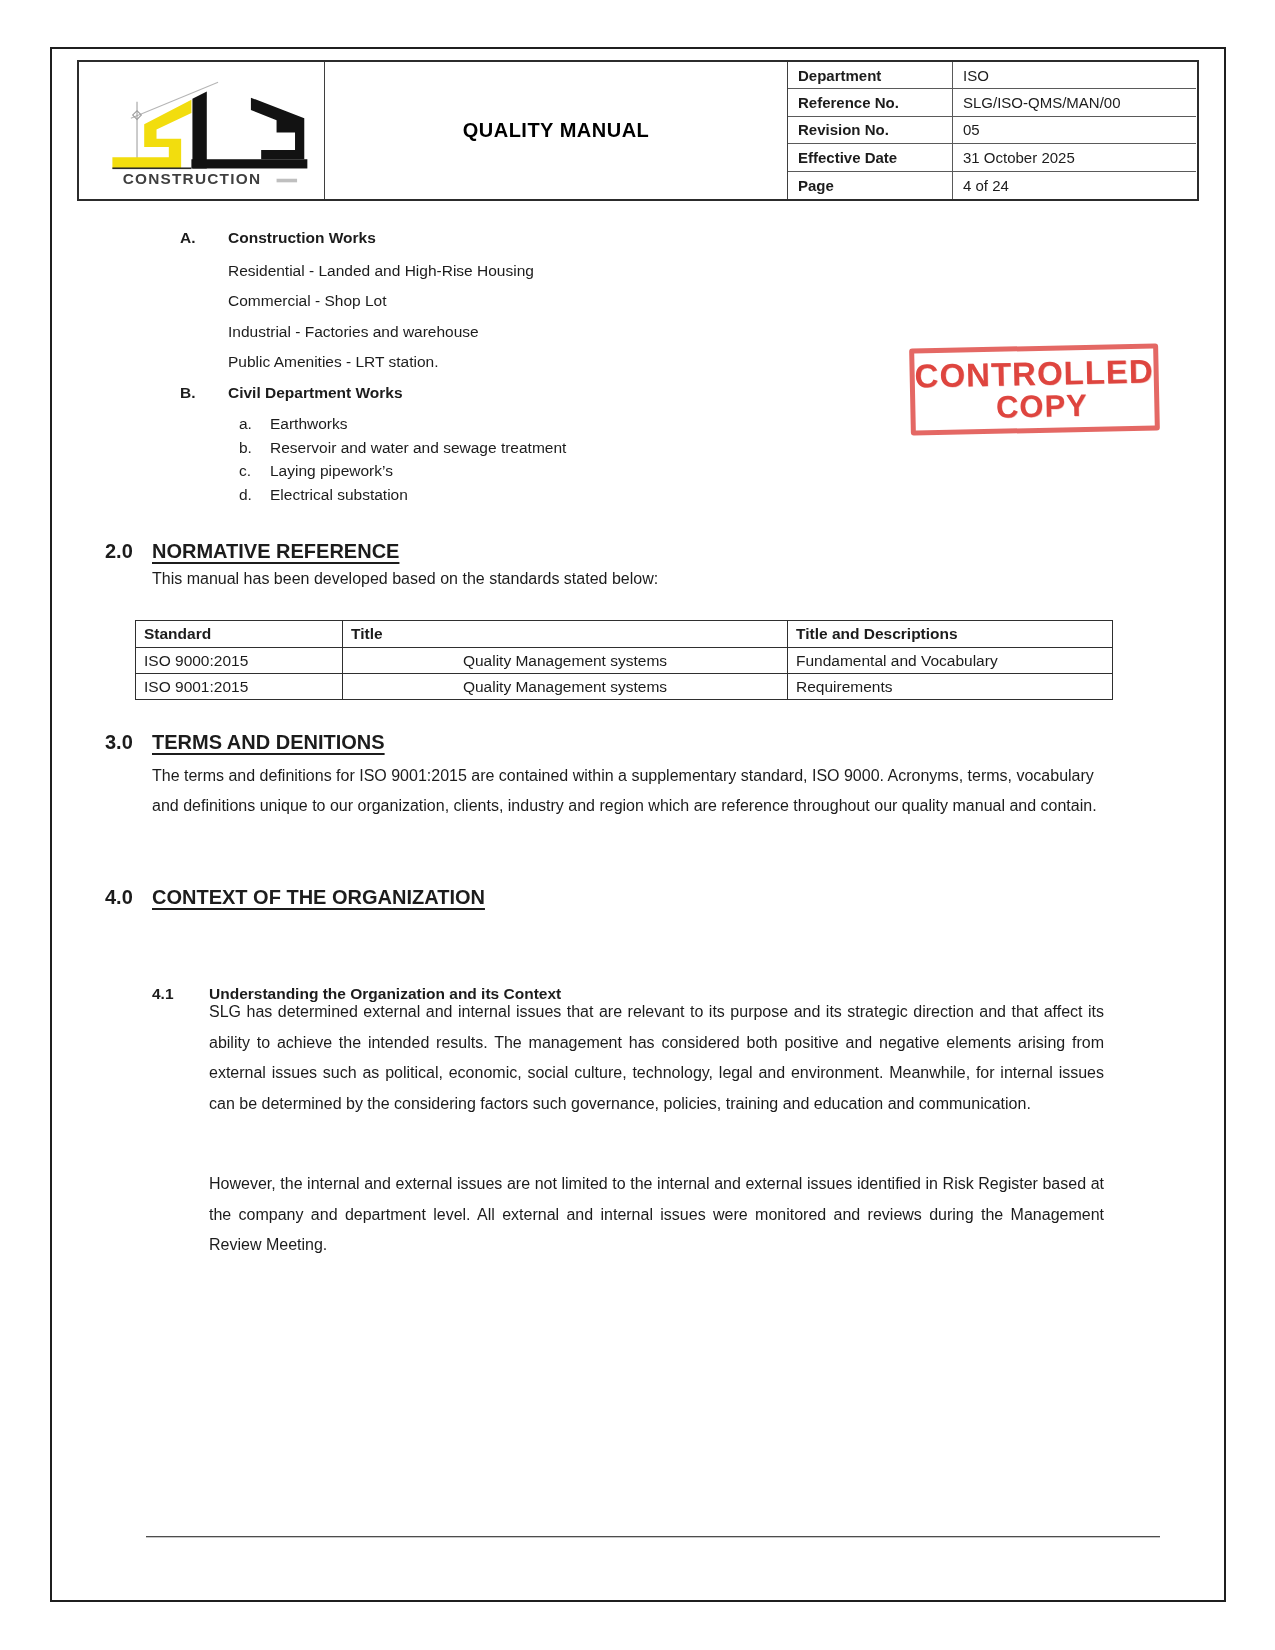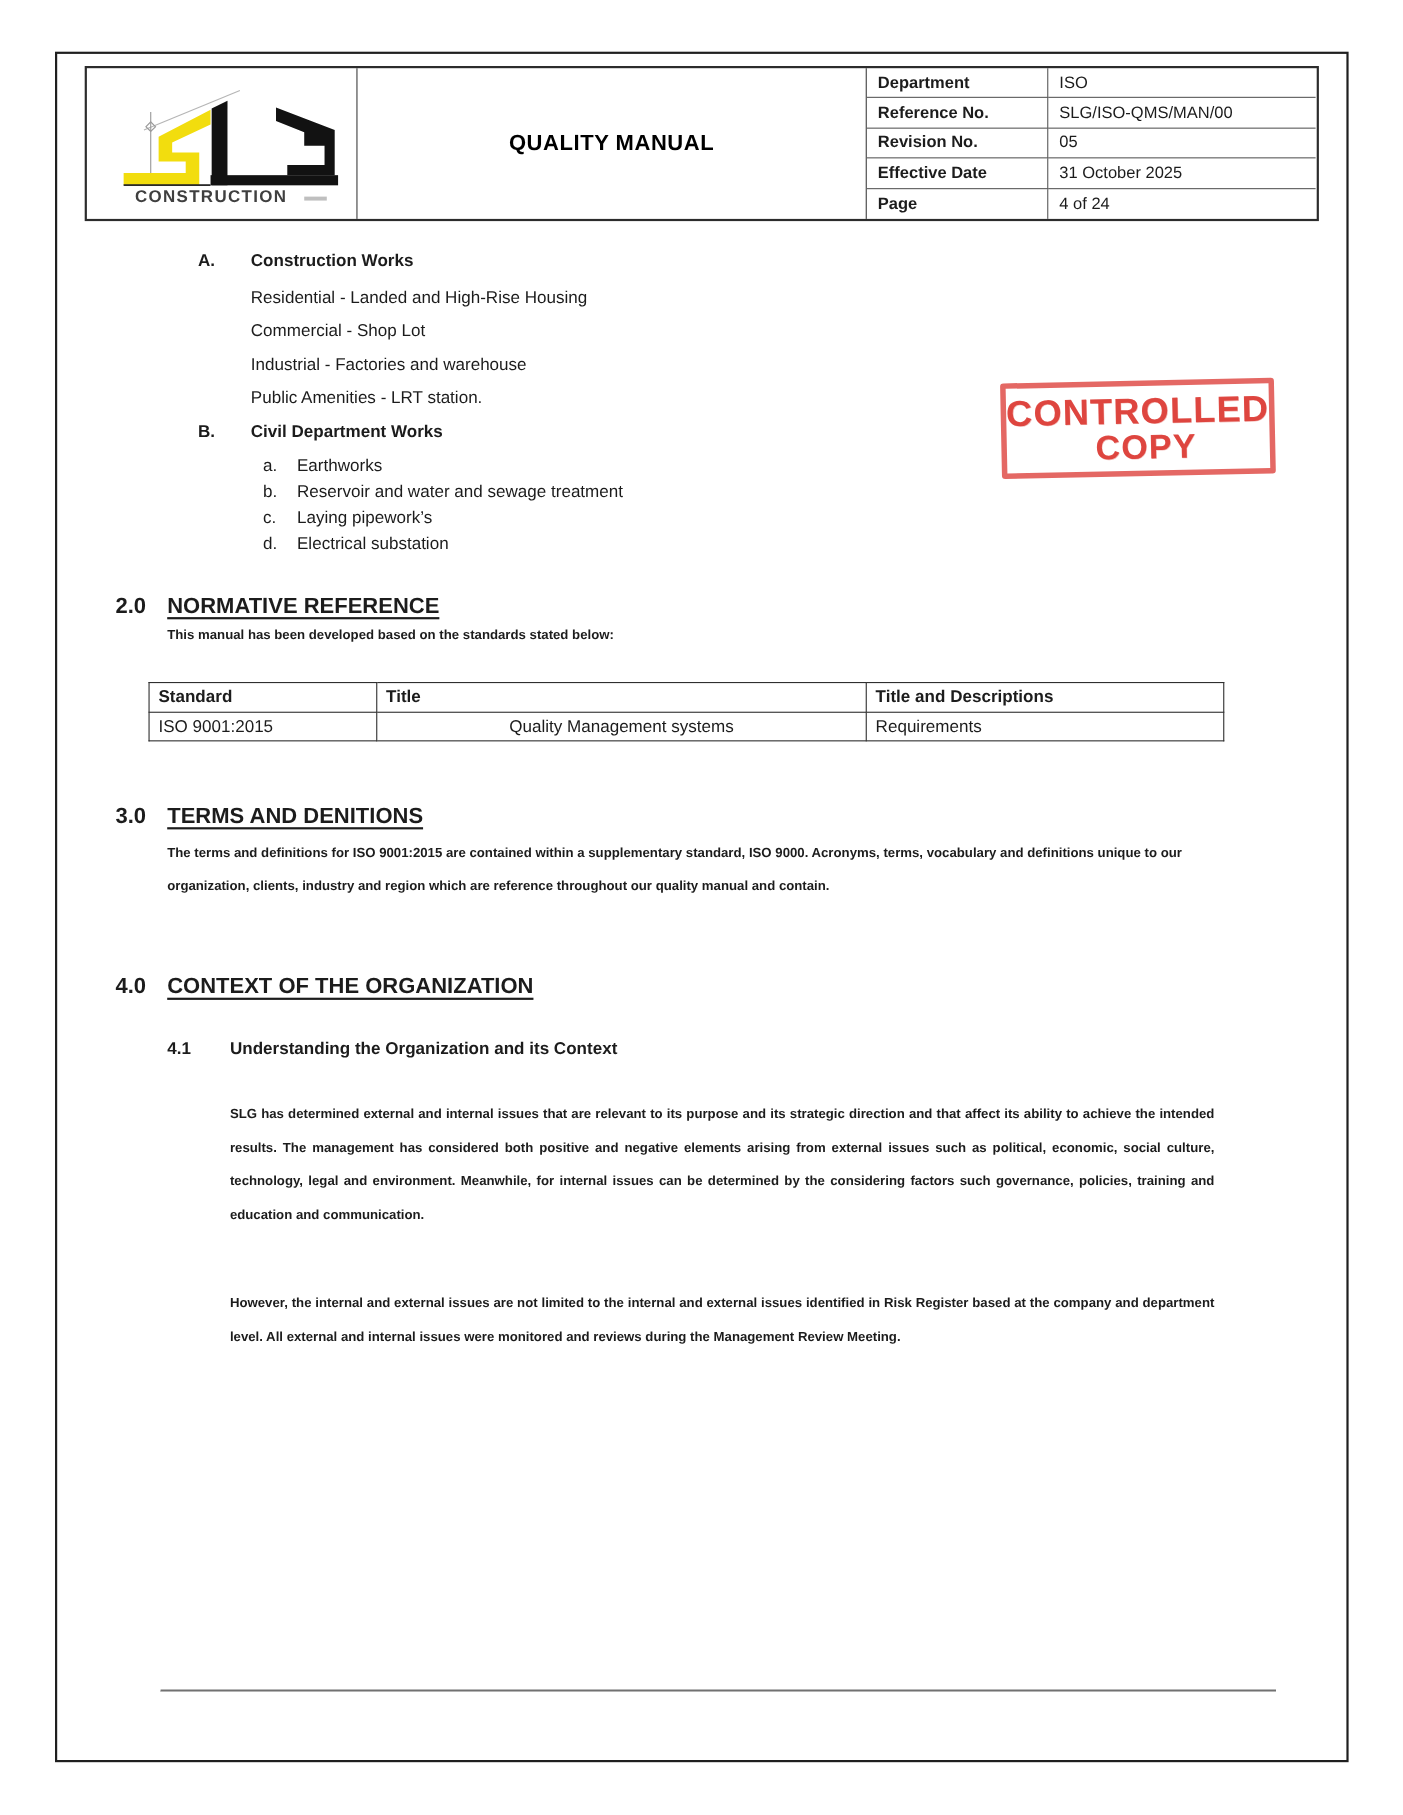--- a/index.html
+++ b/index.html
@@ -48,21 +48,21 @@
   .sec-ab { left:128px; display:flex; font-weight:bold; font-size:15.5px; }
   .sec-ab .num { width:48px; }
   .letter-list { left:187px; top:363px; line-height:23.5px; font-size:15.5px; }
   .letter-row { display:flex; }
   .letter-row .marker { width:31px; }
   .sec-head { display:flex; font-weight:bold; font-size:20px; }
   .sec-head .num { width:47px; }
   .sec-head .t { text-decoration:underline; text-underline-offset:3.5px; text-decoration-thickness:1.5px; }
   .sub-head { display:flex; font-weight:bold; font-size:15.5px; }
   .sub-head .num { width:57px; }
-  .para { font-size:12px;font-weight:bold; }
+  .para { font-size:16px; }
   .just { text-align:justify; }
   
   .std-table { border-collapse:collapse; table-layout:fixed; width:977px; }
   .std-table td, .std-table th { border:1.5px solid #2f2f2f; font-size:15.5px; height:26px; padding:0 8px; }
   .std-table th { font-weight:bold; text-align:left; height:27px; }
   .c1 { width:207px; text-align:left; }
   .c2 { width:445px; text-align:center; }
   .c3 { width:325px; text-align:left; }
   
   .footer-rule { position:absolute; left:94px; top:1487px; width:1014px; height:2px;
@@ -152,39 +152,44 @@
     <table class="std-table abs" style="left:83px; top:571px">
       <thead>
         <tr>
           <th class="c1">Standard</th>
           <th class="c2">Title</th>
           <th class="c3">Title and Descriptions</th>
         </tr>
       </thead>
       <tbody>
         <tr>
+          <td class="c1">ISO 9000:2015</td>
+          <td class="c2">Quality Management systems</td>
+          <td class="c3">Fundamental and Vocabulary</td>
+        </tr>
+        <tr>
           <td class="c1">ISO 9001:2015</td>
           <td class="c2">Quality Management systems</td>
           <td class="c3">Requirements</td>
         </tr>
       </tbody>
     </table>
 
     <div class="abs sec-head" style="left:53px; top:682px">
       <span class="num">3.0</span>
       <span class="t">TERMS AND DENITIONS</span>
     </div>
     <div class="abs para" style="left:100px; top:712px; width:948px; line-height:29.5px">The terms and definitions for ISO 9001:2015 are contained within a supplementary standard, ISO 9000. Acronyms, terms, vocabulary and definitions unique to our organization, clients, industry and region which are reference throughout our quality manual and contain.</div>
 
     <div class="abs sec-head" style="left:53px; top:837px">
       <span class="num">4.0</span>
       <span class="t">CONTEXT OF THE ORGANIZATION</span>
     </div>
 
-    <div class="abs sub-head" style="left:100px; top:896px">
+    <div class="abs sub-head" style="left:100px; top:936px">
       <span class="num">4.1</span>
       <span>Understanding the Organization and its Context</span>
     </div>
     <div class="abs para just" style="left:157px; top:948px; width:895px; line-height:30.5px">SLG has determined external and internal issues that are relevant to its purpose and its strategic direction and that affect its ability to achieve the intended results. The management has considered both positive and negative elements arising from external issues such as political, economic, social culture, technology, legal and environment. Meanwhile, for internal issues can be determined by the considering factors such governance, policies, training and education and communication.</div>
     <div class="abs para just" style="left:157px; top:1120px; width:895px; line-height:30.5px">However, the internal and external issues are not limited to the internal and external issues identified in Risk Register based at the company and department level. All external and internal issues were monitored and reviews during the Management Review Meeting.</div>
 
     <div class="footer-rule"></div>
   </div>
 </div>
 

